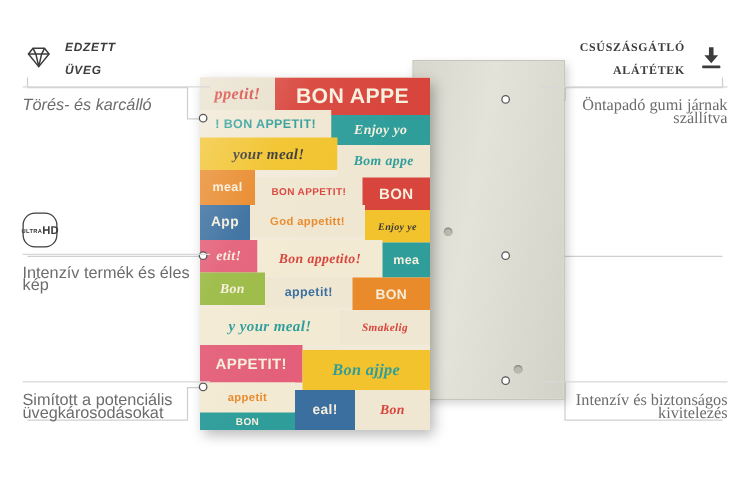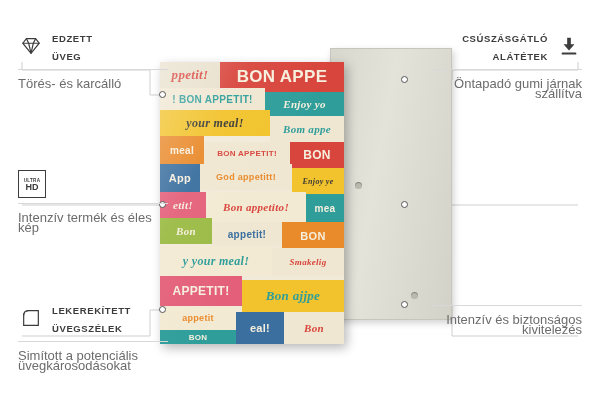--- a/index.html
+++ b/index.html
@@ -111,36 +111,36 @@
     display: flex;
     align-items: center;
     gap: 8px;
   }
   .feature.right .head {
     justify-content: flex-end;
   }
   .feature.right .ftitle,
   .feature.right .fdesc {
     text-align: right;
+    font-family: Liberation Serif, serif;
   }
   .ficon {
     width: 26px;
     height: 26px;
     flex: 0 0 26px;
     display: flex;
     align-items: center;
     justify-content: center;
     color: #3c3c3c;
   }
   .ficon.badge {
     border: 1.4px solid #3c3c3c;
-    border-radius: 0;
+    border-radius: 10px;
     font-size: 8px;
     font-weight: bold;
-    flex-direction: column;
     line-height: 7px;
   }
   .ficon.badge .b1 { font-size: 4.6px; letter-spacing: 0.3px; }
   .ficon.badge .b2 { font-size: 9px; }
 
   .dot {
     position: absolute;
     width: 7px;
     height: 7px;
     border-radius: 50%;
@@ -258,21 +258,21 @@
     <div class="pf-gloss"></div>
   </div>
 
   <div class="dot" style="left:159px; top:91px;"></div>
   <div class="dot" style="left:159px; top:201px;"></div>
   <div class="dot" style="left:159px; top:306px;"></div>
   <div class="dot" style="left:401px; top:76px;"></div>
   <div class="dot" style="left:401px; top:201px;"></div>
   <div class="dot" style="left:401px; top:301px;"></div>
 
-  <div class="feature left" style="left:18px; top:28px;">
+  <div class="feature left" style="left:18px; top:28px;font-style:italic;">
     <div class="head">
       <span class="ficon">
         <svg width="22" height="22" viewBox="0 0 24 24" fill="none" stroke="#3c3c3c" stroke-width="1.3">
           <path d="M3 9 L7 4 H17 L21 9 L12 20 Z"></path>
           <path d="M3 9 H21 M7 4 L9.5 9 L12 20 M17 4 L14.5 9 L12 20"></path>
         </svg>
       </span>
       <span>
         <span class="ftitle">EDZETT</span><br>
         <span class="ftitle">ÜVEG</span>
@@ -287,32 +287,20 @@
       <span class="ficon badge">
         <span class="b1">ULTRA</span>
         <span class="b2">HD</span>
       </span>
     </div>
     <div class="rule"></div>
     <div class="fdesc">Intenzív termék és éles kép</div>
   </div>
 
   <div class="feature left" style="left:18px; top:300px;">
-    <div class="head">
-      <span class="ficon">
-        <svg width="22" height="22" viewBox="0 0 24 24" fill="none" stroke="#3c3c3c" stroke-width="1.3">
-          <path d="M4 20 V9 A5 5 0 0 1 9 4 H20 V20 Z"></path>
-          <path d="M4 9 A5 5 0 0 1 9 4"></path>
-        </svg>
-      </span>
-      <span>
-        <span class="ftitle">LEKEREKÍTETT</span><br>
-        <span class="ftitle">ÜVEGSZÉLEK</span>
-      </span>
-    </div>
     <div class="rule"></div>
     <div class="fdesc">Simított a potenciális üvegkárosodásokat</div>
   </div>
 
   <div class="feature right" style="left:432px; top:28px;">
     <div class="head">
       <span style="text-align:right;">
         <span class="ftitle">CSÚSZÁSGÁTLÓ</span><br>
         <span class="ftitle">ALÁTÉTEK</span>
       </span>

